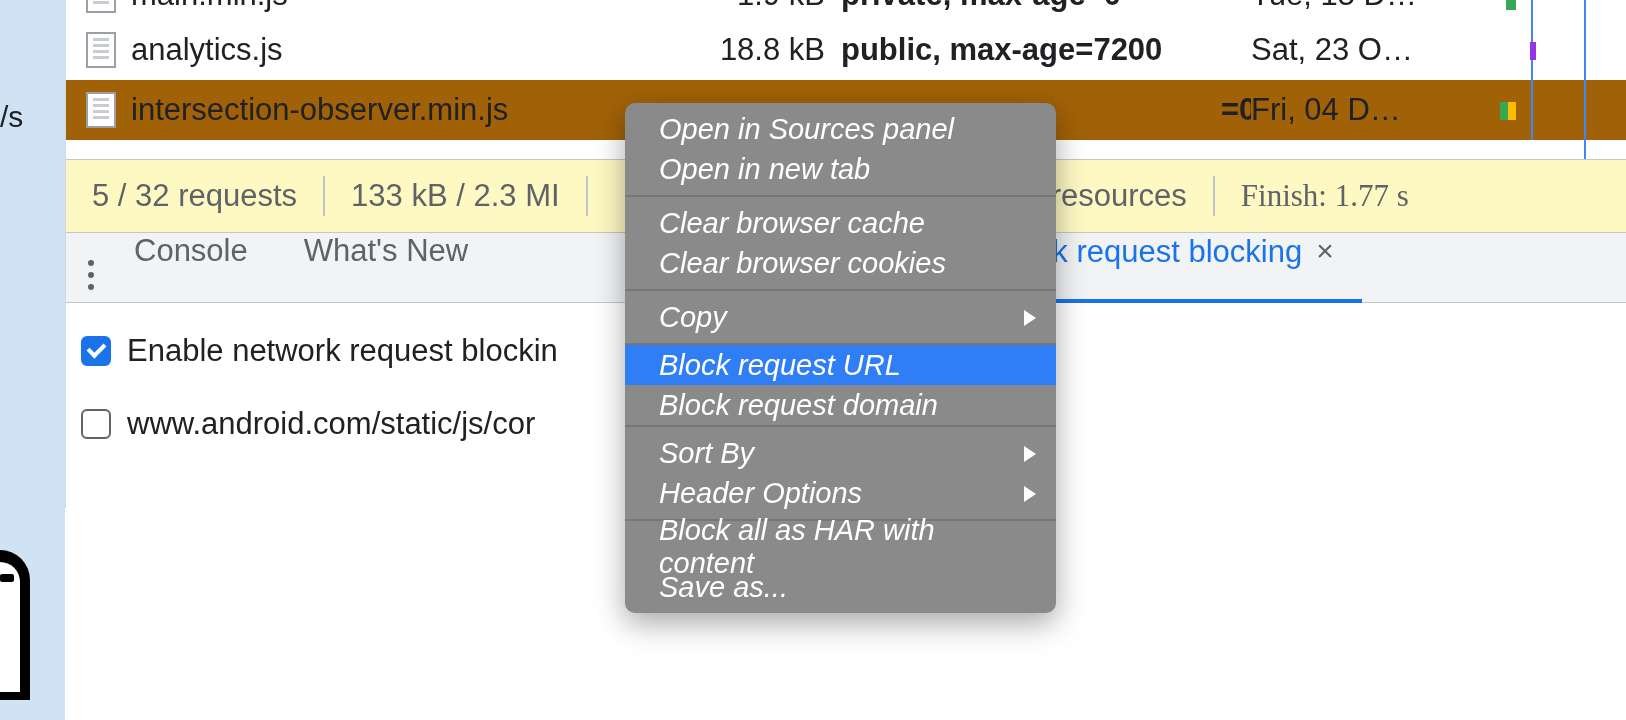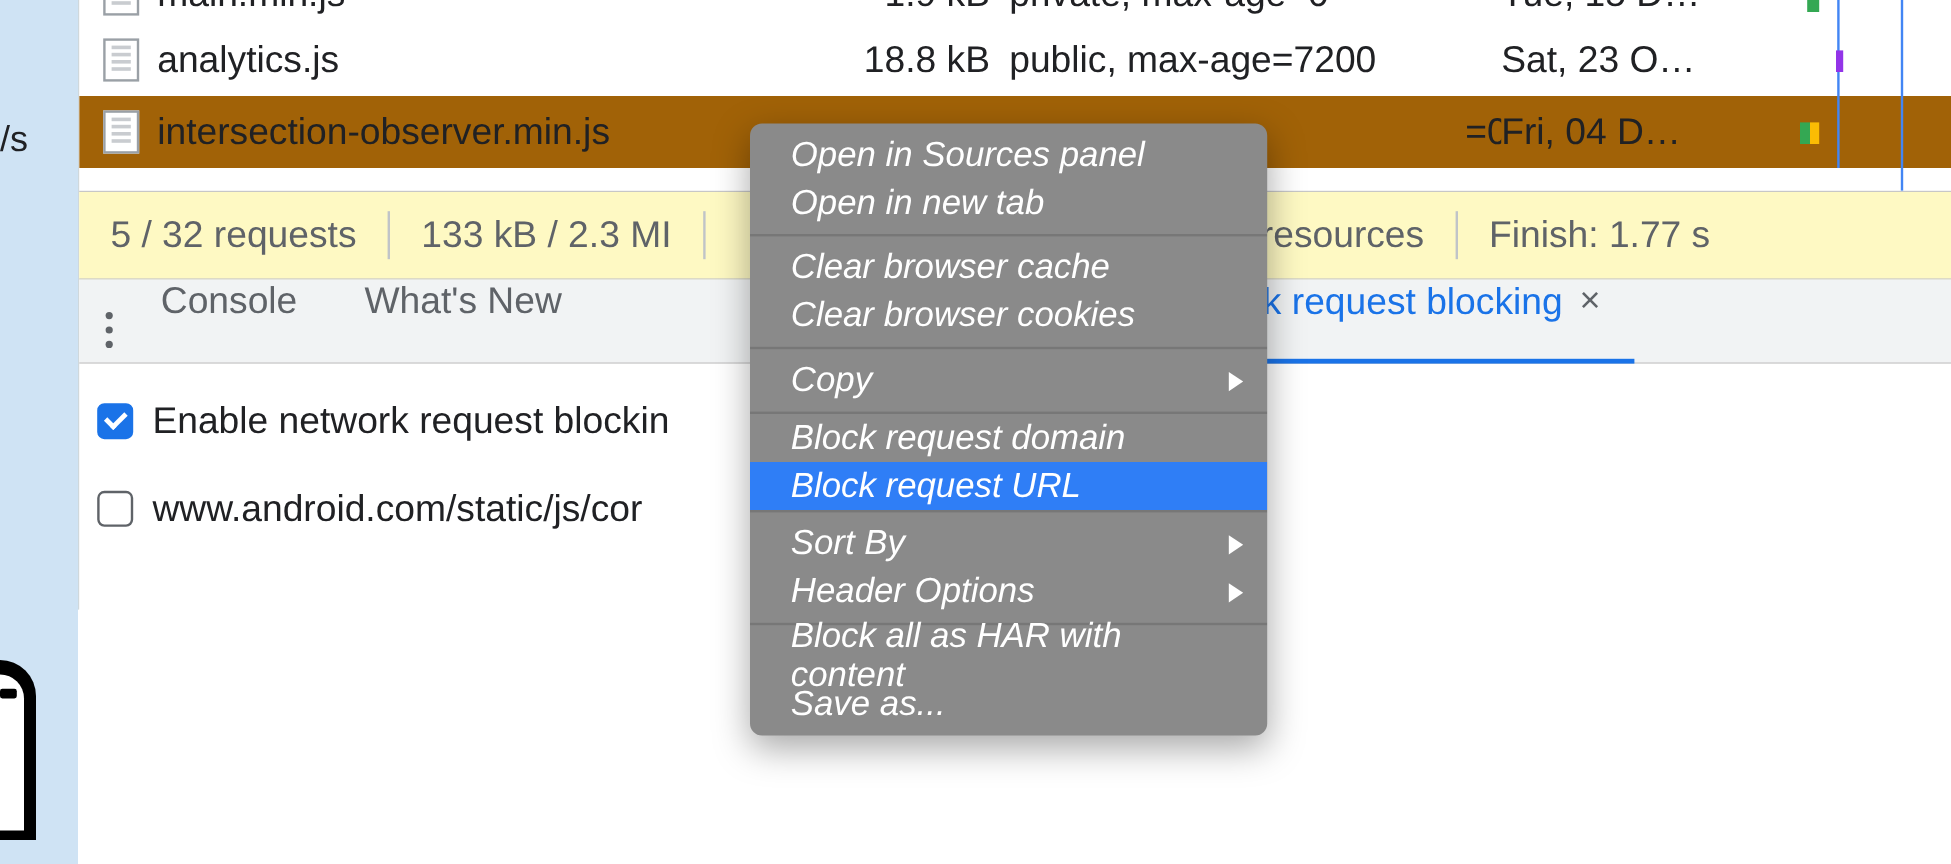--- a/index.html
+++ b/index.html
@@ -17,31 +17,31 @@
 
   
   .net-rows { position:relative; height:160px; border-bottom:1px solid #c7c7c7; overflow:hidden; }
   .row { display:flex; align-items:center; height:60px; font-size:31px; color:#202124; }
   .row.alt { background:#a16207; }
   .row.top { margin-top:-30px; height:50px; }
   .file-icon { width:30px; height:36px; border:2px solid #9aa0a6; margin:0 15px 0 20px; position:relative; background:#fff; flex:0 0 30px; }
   .file-icon::before { content:""; position:absolute; left:5px; top:4px; right:5px; height:3px; background:#c9ccd0; box-shadow:0 6px 0 #c9ccd0,0 12px 0 #c9ccd0,0 18px 0 #c9ccd0; }
   .col-name { flex:0 0 510px; white-space:nowrap; overflow:hidden; }
   .col-size { flex:0 0 200px; text-align:right; padding-right:16px; white-space:nowrap; }
-  .col-cache { flex:0 0 410px; white-space:nowrap; overflow:hidden; }
+  .col-cache { flex:0 0 410px; white-space:nowrap; overflow:hidden;font-weight:bold; }
   .col-date { flex:0 0 205px; white-space:nowrap; overflow:hidden; }
   .col-wf { flex:0 0 130px; position:relative; height:100%; }
   .wf-line { position:absolute; top:0; bottom:0; width:2px; background:#4285f4; left:75px; }
   .wf-bar { position:absolute; top:22px; height:18px; left:52px; width:10px; background:linear-gradient(90deg,#34a853 0 50%,#fbbc04 50% 100%); }
   .net-end { position:absolute; top:0; bottom:0; right:40px; width:2px; background:#4285f4; }
 
   
   .status { display:flex; align-items:center; height:73px; background:#fef9c3; border-bottom:1px solid #c7c7c7; font-size:31px; color:#5f6368; }
   .status .seg { padding:0 26px; border-right:2px solid #c0c4c8; line-height:40px; white-space:nowrap; }
-  .status .seg:last-child { border-right:none; }
+  .status .seg:last-child { border-right:none;font-family:Liberation Serif, serif; }
 
   
   .drawer { display:flex; align-items:center; height:70px; background:#f1f3f4; border-bottom:1px solid #c7c7c7; font-size:31px; color:#5f6368; }
   .kebab { width:40px; text-align:center; color:#5f6368; padding-left:20px; padding-right:10px; }
   .dot3 { display:inline-block; width:6px; height:6px; border-radius:50%; background:#5f6368; box-shadow:0 -12px 0 #5f6368,0 12px 0 #5f6368; }
   .tab { padding:0 28px; height:100%; display:flex; align-items:flex-start; cursor:default; }
   .tab.active { color:#1a73e8; border-bottom:4px solid #1a73e8; margin-bottom:-1px; }
   .tab-close { margin-left:14px; color:#5f6368; font-size:30px; }
   .tab-gap { flex:0 0 430px; }
 
@@ -168,26 +168,26 @@
       </div>
   </div>
   <div class="sep"></div>
   <div class="grp">
     <div class="item sub">
         <span>Copy</span>
       </div>
   </div>
   <div class="sep"></div>
   <div class="grp" style="padding:0">
-    <div class="item">
-        <span>Block request domain</span>
-      </div>
     <div class="item hov">
         <span>Block request URL</span>
       </div>
+    <div class="item">
+        <span>Block request domain</span>
+      </div>
   </div>
   <div class="sep"></div>
   <div class="grp">
     <div class="item sub">
         <span>Sort By</span>
       </div>
     <div class="item sub">
         <span>Header Options</span>
       </div>
   </div>

